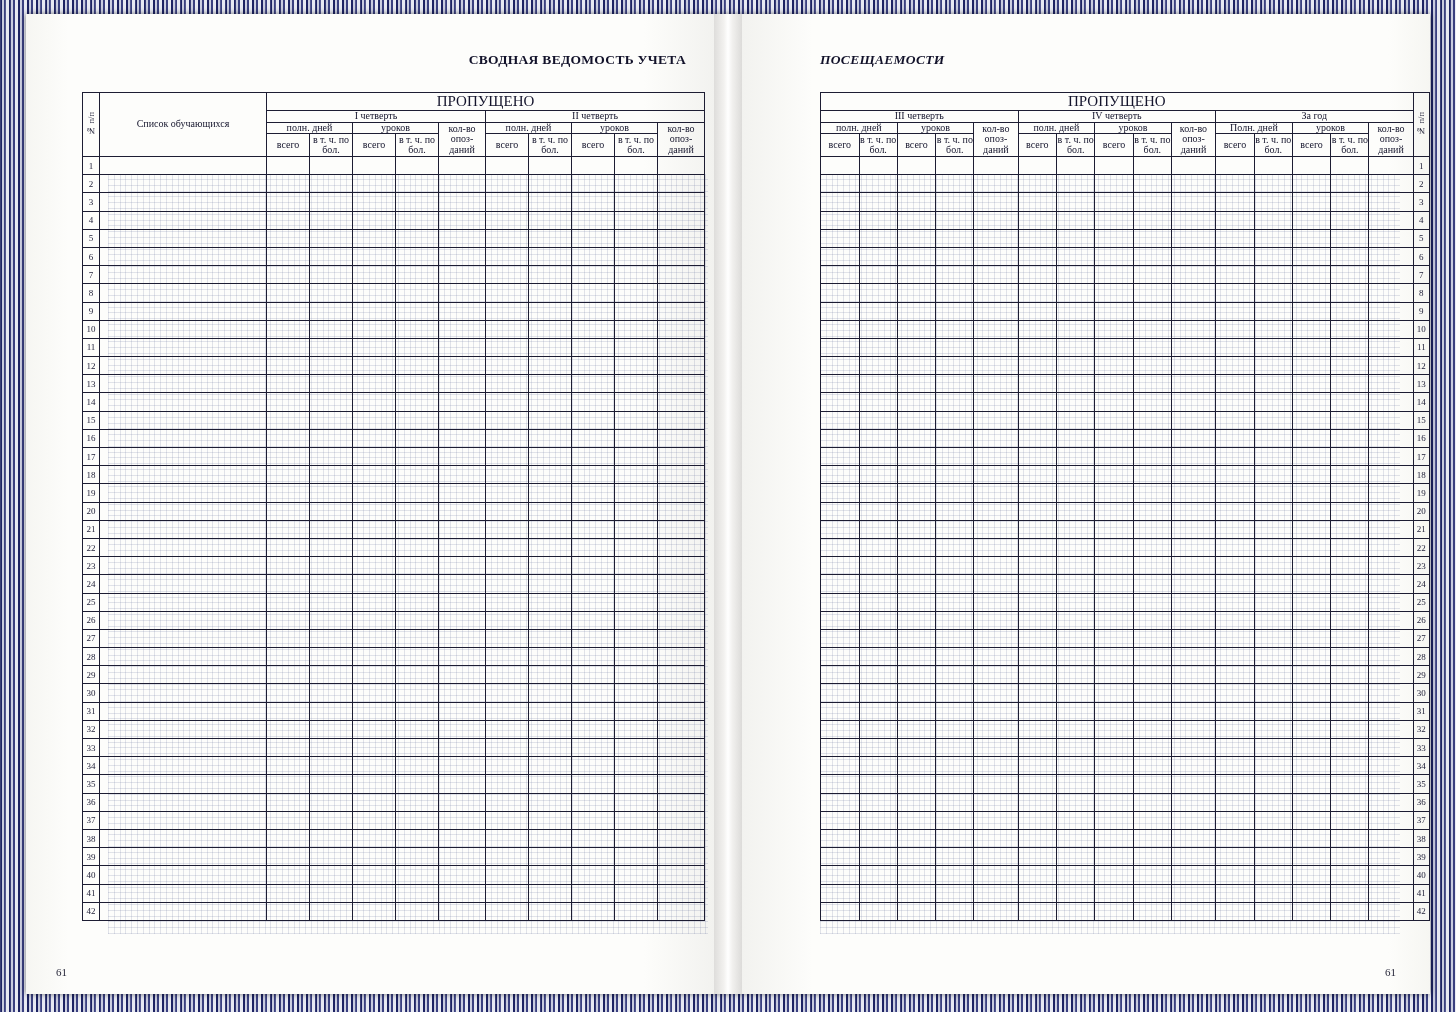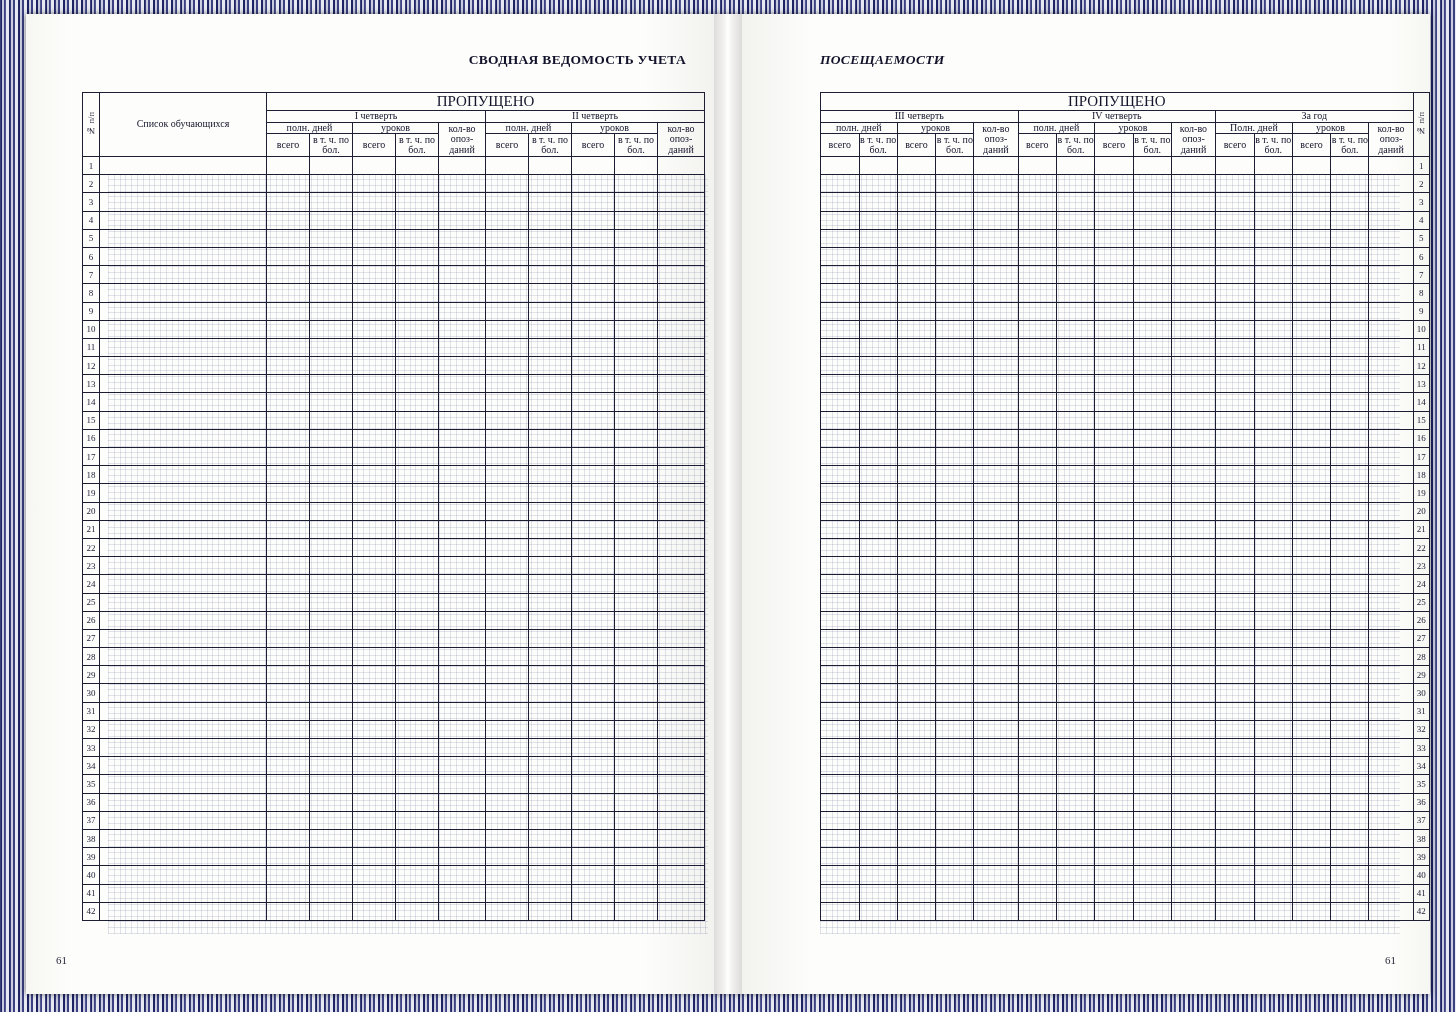--- a/index.html
+++ b/index.html
@@ -74,21 +74,21 @@
   tr.datarow td{height:17.2px;}
   
   .ruling{
     position:absolute;
     background-image:
       repeating-linear-gradient(0deg, rgba(110,120,160,.20) 0px, rgba(110,120,160,.20) 1px, transparent 1px, transparent 5.8px),
       repeating-linear-gradient(90deg, rgba(110,120,160,.20) 0px, rgba(110,120,160,.20) 1px, transparent 1px, transparent 5.8px);
     pointer-events:none;
   }
   .pagenum{
-    position:absolute;bottom:28px;font-size:11px;color:#2a2a3c;
+    position:absolute;bottom:16px;font-size:11px;color:#2a2a3c;
   }
   .pagenum-left{left:30px;}
   .pagenum-right{right:34px;}
 </style>
 </head>
 <body>
 
 <div class="cover">
   <div class="cover-inner"></div>
 </div>

